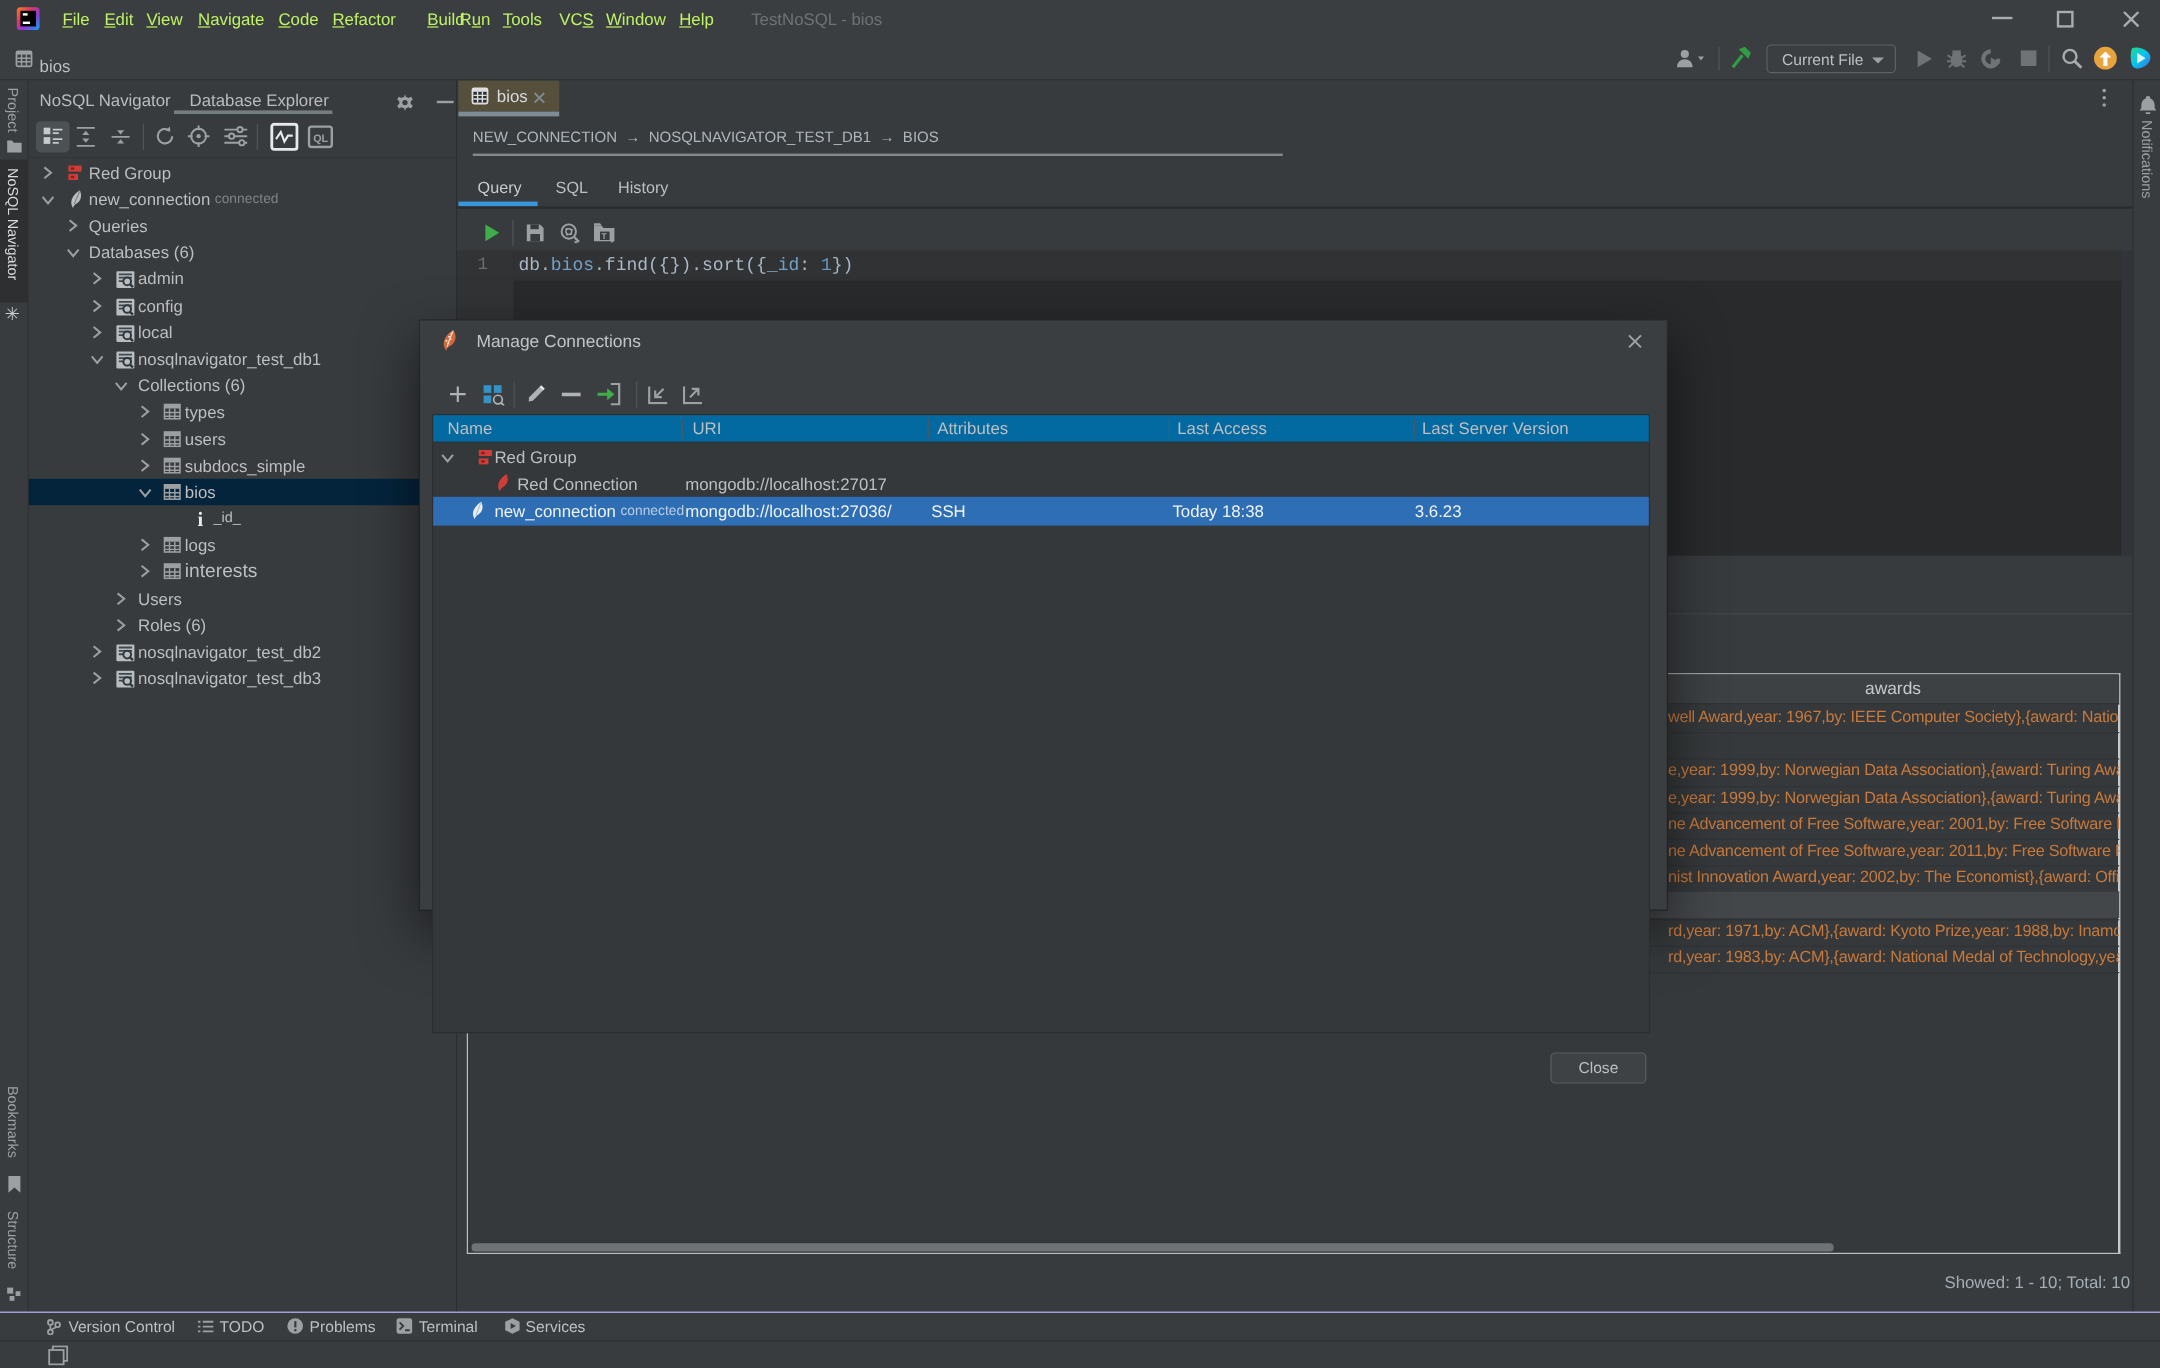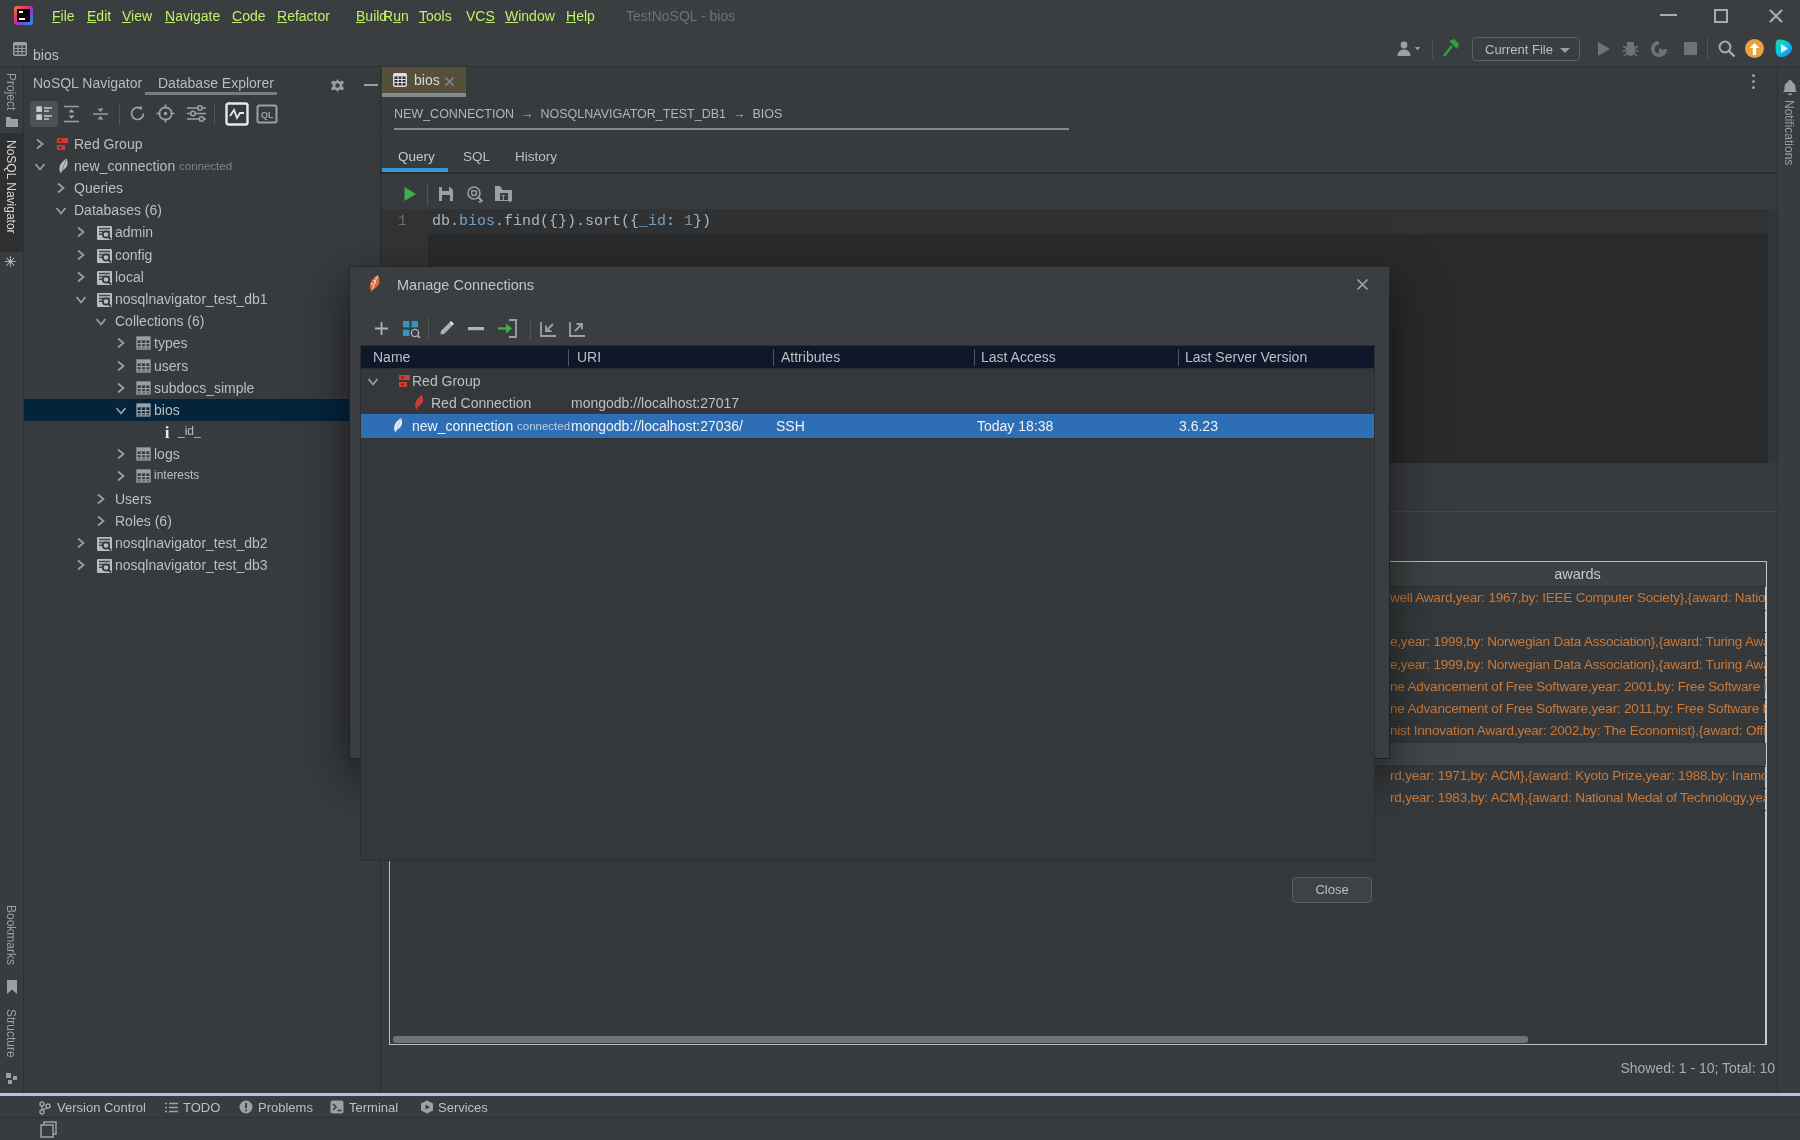--- a/index.html
+++ b/index.html
@@ -300,21 +300,21 @@
     </svg>
     <div class="txt abs" style="left:130px;top:379px;color:#bcbec0;font-size:14px;">logs</div>
   <svg class="abs" style="left:92px;top:403px;" width="9" height="12" viewBox="0 0 9 12">
       <path d="M2 1.5 L7.5 6 L2 10.5" stroke="#9ba0a3" stroke-width="1.7" fill="none"></path>
     </svg>
     <svg class="abs" style="left:112px;top:402px;" width="15" height="14" viewBox="0 0 15 14">
       <rect x="1" y="1" width="13" height="12" stroke="#9da0a2" stroke-width="1.3" fill="none"></rect>
       <rect x="1" y="1" width="13" height="3.4" fill="#9da0a2"></rect>
       <path d="M1 7.7 h13 M1 10.8 h13 M5.3 4.5 v8.5 M9.7 4.5 v8.5" stroke="#9da0a2" stroke-width="1.2"></path>
     </svg>
-    <div class="txt abs" style="left:130px;top:401px;color:#bcbec0;font-size:12px;text-align:center;">interests</div>
+    <div class="txt abs" style="left:130px;top:401px;color:#bcbec0;font-size:16px;text-align:center;">interests</div>
   <svg class="abs" style="left:72px;top:426px;" width="9" height="12" viewBox="0 0 9 12">
       <path d="M2 1.5 L7.5 6 L2 10.5" stroke="#9ba0a3" stroke-width="1.7" fill="none"></path>
     </svg>
     <div class="txt abs" style="left:91px;top:424px;color:#bcbec0;font-size:14px;">Users</div>
   <svg class="abs" style="left:72px;top:448px;" width="9" height="12" viewBox="0 0 9 12">
       <path d="M2 1.5 L7.5 6 L2 10.5" stroke="#9ba0a3" stroke-width="1.7" fill="none"></path>
     </svg>
     <div class="txt abs" style="left:91px;top:446px;color:#bcbec0;font-size:14px;">Roles (6)</div>
   <svg class="abs" style="left:52px;top:470px;" width="9" height="12" viewBox="0 0 9 12">
       <path d="M2 1.5 L7.5 6 L2 10.5" stroke="#9ba0a3" stroke-width="1.7" fill="none"></path>
@@ -430,21 +430,21 @@
 </div>
 
 <div class="abs" id="rstripe" style="left:1777px;top:67px;width:23px;height:1026px;background:#393c3f;border-left:1px solid #2e3133;">
   <svg class="abs" style="left:5px;top:13px;" width="14" height="15" viewBox="0 0 14 15">
       <path d="M7 0 a2 2 0 0 1 2 2 c2.4 1 3.5 3 3.5 5.5 l0 2.5 1.5 2 H0 l1.5 -2 0 -2.5 C1.5 5 2.6 3 5 2 a2 2 0 0 1 2 -2 Z" fill="#9da0a2"></path>
       <path d="M5 13.5 a2 2 0 0 0 4 0 Z" fill="#9da0a2"></path>
     </svg>
   <div class="vtext abs" style="left:4px;top:33px;">Notifications</div>
 </div>
 
-<div class="abs" id="bottombar" style="left:0;top:1093px;width:1800px;height:24px;background:#393c3f;border-top:3px solid #c4b5fd;">
+<div class="abs" id="bottombar" style="left:0;top:1093px;width:1800px;height:24px;background:#393c3f;border-top:1px solid #c4b5fd;">
   <svg class="abs" style="left:39px;top:5px;" width="12" height="14" viewBox="0 0 12 14">
       <circle cx="3" cy="3" r="2" stroke="#9da0a2" stroke-width="1.5" fill="none"></circle>
       <circle cx="9" cy="5" r="2" stroke="#9da0a2" stroke-width="1.5" fill="none"></circle>
       <circle cx="3" cy="11" r="2" stroke="#9da0a2" stroke-width="1.5" fill="none"></circle>
       <path d="M3 5 v4 M8.2 6.8 C6 8 4.5 8.5 3.8 9.2" stroke="#9da0a2" stroke-width="1.4" fill="none"></path>
     </svg>
   <div class="txt abs" style="left:57px;top:4px;">Version Control</div>
   <svg class="abs" style="left:165px;top:6px;" width="13" height="11" viewBox="0 0 13 11">
       <path d="M0 1.5 h2 M0 5.5 h2 M0 9.5 h2 M4 1.5 h9 M4 5.5 h9 M4 9.5 h9" stroke="#9da0a2" stroke-width="1.6"></path>
     </svg>
@@ -518,21 +518,21 @@
   <svg class="abs" style="left:190px;top:54px;" width="17" height="16" viewBox="0 0 17 16">
       <path d="M1 1 V15 H16" stroke="#9da0a2" stroke-width="1.8" fill="none"></path>
       <path d="M13 3 L6 10 M6 4.5 V10 H11.5" stroke="#9da0a2" stroke-width="1.8" fill="none"></path>
     </svg>
   <svg class="abs" style="left:219px;top:54px;" width="17" height="16" viewBox="0 0 17 16">
       <path d="M1 1 V15 H16" stroke="#9da0a2" stroke-width="1.8" fill="none"></path>
       <path d="M6 10 L13 3 M13 8.5 V3 H7.5" stroke="#9da0a2" stroke-width="1.8" fill="none"></path>
     </svg>
 
   <div class="abs" style="left:10px;top:78px;width:1015px;height:516px;background:#35383b;border:1px solid #2c2e30;">
-    <div class="abs" style="left:0;top:0;width:1013px;height:23px;background:#0f172a;border-bottom:1px solid #2c2e30;">
+    <div class="abs" style="left:0;top:0;width:1013px;height:23px;background:#0369a1;border-bottom:1px solid #2c2e30;">
       <div class="abs" style="left:207px;top:3px;width:1px;height:17px;background:#55585a;"></div>
       <div class="abs" style="left:412px;top:3px;width:1px;height:17px;background:#55585a;"></div>
       <div class="abs" style="left:613px;top:3px;width:1px;height:17px;background:#55585a;"></div>
       <div class="abs" style="left:817px;top:3px;width:1px;height:17px;background:#55585a;"></div>
       <div class="txt abs" style="left:12px;top:3px;font-size:14px;">Name</div>
       <div class="txt abs" style="left:216px;top:3px;font-size:14px;">URI</div>
       <div class="txt abs" style="left:420px;top:3px;font-size:14px;">Attributes</div>
       <div class="txt abs" style="left:620px;top:3px;font-size:14px;">Last Access</div>
       <div class="txt abs" style="left:824px;top:3px;font-size:14px;">Last Server Version</div>
     </div>

